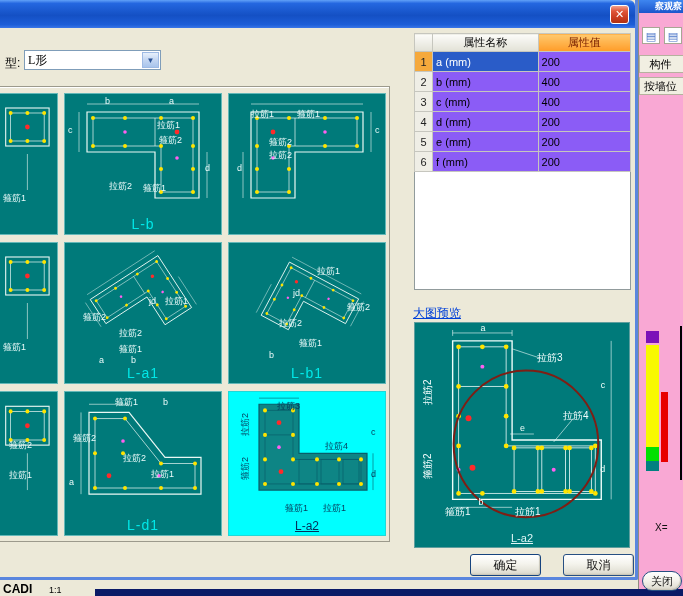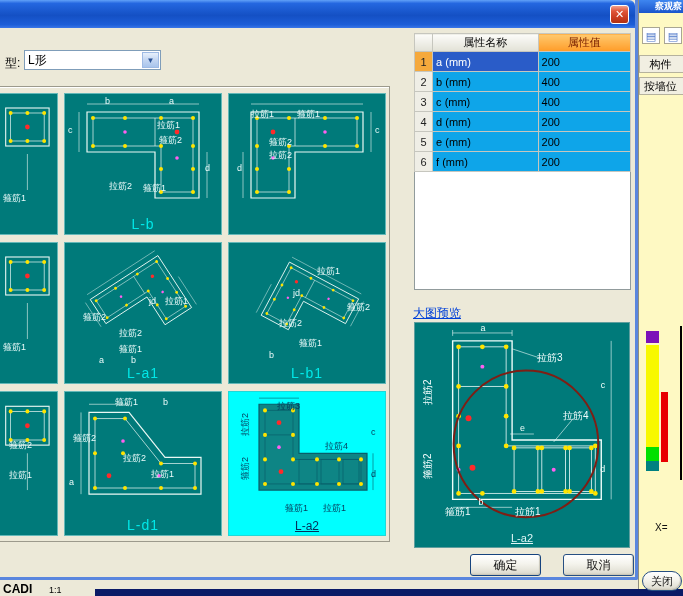--- a/index.html
+++ b/index.html
@@ -1,20 +1,20 @@
 <!DOCTYPE html>
 <html><head>
 <meta charset="utf-8">
 <style>
   html,body{margin:0;padding:0;background:#777;}
   .stage{position:relative;width:683px;height:596px;background:#ECE9D8;overflow:hidden;
          font-family:"Liberation Sans","DejaVu Sans",sans-serif;color:#000;}
 
   
-  .bg-strip{position:absolute;left:638px;top:0;width:45px;height:596px;background:#fef9c3;border-left:1px solid #8F8D80;}
+  .bg-strip{position:absolute;left:638px;top:0;width:45px;height:596px;background:#f9a8d4;border-left:1px solid #8F8D80;}
   .bg-title{position:absolute;left:0;top:0;width:45px;height:13px;background:linear-gradient(180deg,#3E86F0,#1A55CC);
             color:#fff;font-size:9px;font-weight:bold;text-align:right;line-height:13px;padding-right:2px;box-sizing:border-box;}
   .bg-ic{position:absolute;width:18px;height:17px;border:1px solid #A9A694;background:#fff;color:#4A74C8;
          font-size:11px;text-align:center;line-height:16px;box-sizing:border-box;}
   .bg-btn{position:absolute;left:0;width:45px;height:18px;background:#F1EFE2;border:1px solid #B5B29E;
           font-size:11px;text-align:center;line-height:16px;padding-right:2px;box-sizing:border-box;overflow:hidden;white-space:nowrap;}
   .frag{position:absolute;}
   .coord{position:absolute;left:16px;top:522px;font-size:10px;color:#111;}
   .xpbtn{background:linear-gradient(180deg,#FFFFFF,#F4F3EC 45%,#E2E0D5 85%,#D5D2C5);
          border:1px solid #274F82;border-radius:3px;font-size:12px;text-align:center;color:#111;
@@ -27,41 +27,41 @@
   
   .dialog{position:absolute;left:0;top:0;width:638px;height:580px;background:#ECE9D8;box-sizing:border-box;
           border-right:3px solid #5A86DE;border-bottom:3px solid #5A86DE;border-bottom-right-radius:2px;}
   .titlebar{position:absolute;left:0;top:0;right:0;height:28px;border-top-right-radius:6px;
             background:linear-gradient(180deg,#61A1F8 0%,#2467E0 12%,#1450C4 55%,#1D5ED8 88%,#3A76E8 100%);}
   .close-btn{position:absolute;right:6px;top:5px;width:19px;height:19px;border:1px solid #fff;border-radius:3px;
              background:linear-gradient(180deg,#F2A08A 0%,#E0563A 30%,#C93C20 70%,#B03012 100%);
              color:#fff;font-size:11px;font-weight:bold;text-align:center;line-height:17px;box-sizing:border-box;}
   .type-label{position:absolute;left:5px;top:55px;font-size:12px;}
   .combo{position:absolute;left:24px;top:50px;width:137px;height:20px;background:#fff;border:1px solid #7F9DB9;
-         box-sizing:border-box;font-size:12px;line-height:18px;padding-left:3px;}
+         box-sizing:border-box;font-size:12px;line-height:18px;padding-left:3px;font-family:Liberation Serif, serif;}
   .combo-arrow{position:absolute;right:1px;top:1px;width:17px;height:16px;text-align:center;line-height:15px;
                background:linear-gradient(180deg,#E7F0FC,#C3D6F2 50%,#A8C4EC);border:1px solid #9EBAE4;
                color:#2C5497;font-size:8px;box-sizing:border-box;}
 
   
   .grid-panel{position:absolute;left:-10px;top:86px;width:400px;height:456px;background:#ECE9D8;
               border:1px solid #9C9A8C;box-shadow:inset 1px 1px 0 #fff;box-sizing:border-box;}
   .cell{position:absolute;background:#007A7A;border:1px solid #63B8B8;box-sizing:border-box;}
   .cell svg{position:absolute;left:0;top:0;width:100%;height:100%;color:#EAF8F4;}
   .cell .lbl{position:absolute;bottom:2px;left:0;right:0;text-align:center;color:#00E8E8;font-size:14px;letter-spacing:1px;}
   .ann{position:absolute;color:#EAFBFA;font-size:9px;line-height:1;white-space:nowrap;}
   .rot{transform:rotate(-90deg);transform-origin:0 0;}
   .cell.sel{background:#00FFFF;border-color:#20D8D8;--fillc:#0E8585;}
   .cell.sel svg{color:#085E6A;}
   .cell.sel .ann{color:#063A5A;}
   .cell.sel .lbl{color:#05305A;font-size:12px;text-decoration:underline;letter-spacing:0;}
 
   
   .table-bg{position:absolute;left:414px;top:33px;width:217px;height:257px;background:#fff;border:1px solid #919B9C;box-sizing:border-box;}
-  table.ptable{position:absolute;left:414px;top:33px;width:217px;border-collapse:collapse;table-layout:fixed;font-size:11px;background:#0ea5e9;}
+  table.ptable{position:absolute;left:414px;top:33px;width:217px;border-collapse:collapse;table-layout:fixed;font-size:11px;background:#8b5cf6;}
   .ptable th,.ptable td{border:1px solid #C6C6BE;padding:0 0 0 3px;height:19px;overflow:hidden;white-space:nowrap;}
   .ptable th{height:17px;font-weight:normal;background:linear-gradient(#FCFCF9,#E2E1D6);text-align:center;padding:0;}
   .ptable th.vh{background:linear-gradient(#FFC96E,#FF9C28);color:#7A2000;}
   .ptable td.rn{background:#EFEEE6;text-align:center;padding:0;color:#222;}
   .ptable tr.r1 td.rn{background:#F5A93C;}
   .ptable td.selblue{background:#2A5CC8;color:#fff;}
 
   
   .pv-title{position:absolute;left:413px;top:305px;color:#0040D8;font-size:12px;text-decoration:underline;}
   .pv{position:absolute;left:414px;top:322px;width:216px;height:226px;background:#007A7A;border:1px solid #5E9E9E;box-sizing:border-box;}

